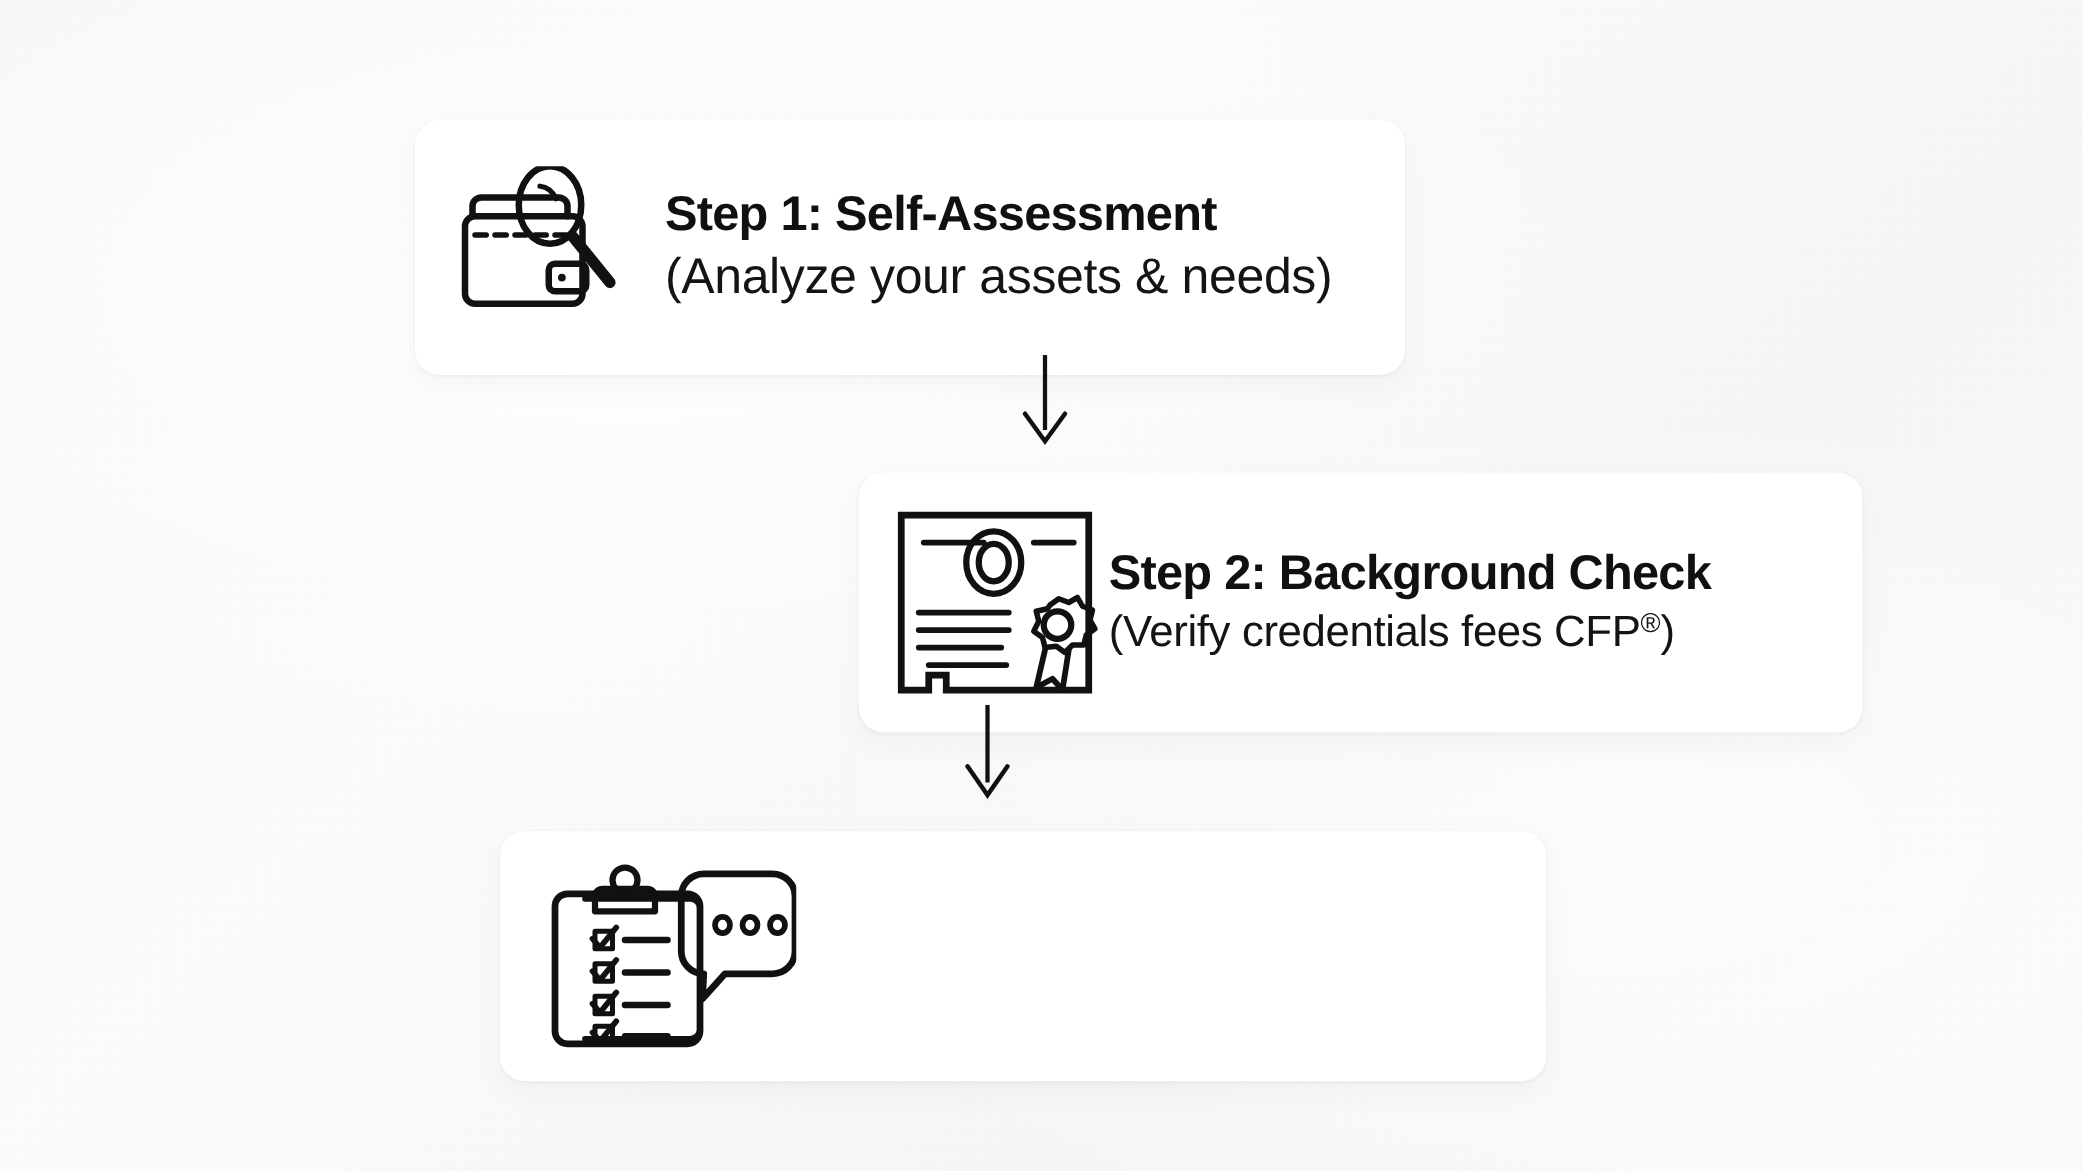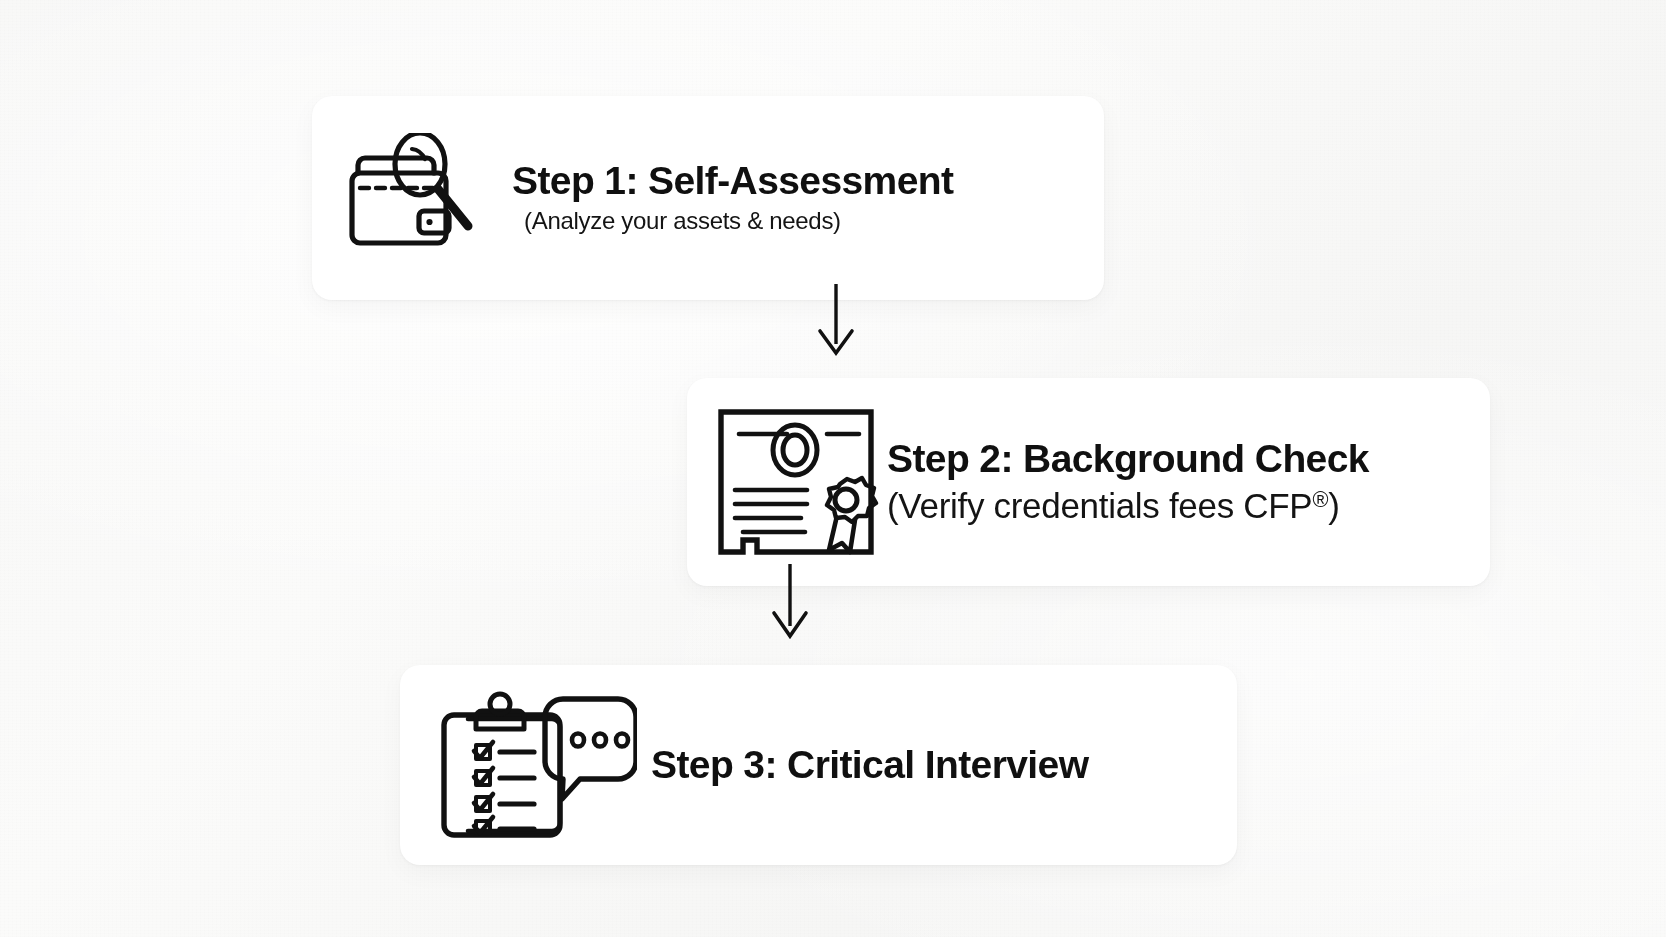--- a/index.html
+++ b/index.html
@@ -37,21 +37,21 @@
   .card {
     position: absolute;
     background: #ffffff;
     border-radius: 20px;
     box-shadow: 0 1px 3px rgba(0,0,0,0.045), 0 8px 26px rgba(0,0,0,0.035);
     display: flex;
     align-items: center;
     box-sizing: border-box;
   }
 
-  #card-1 { left: 312px; top: 96px;  width: 792px; height: 204px; padding-left: 34px; }
+  #card-1 { left: 332px; top: 96px;  width: 792px; height: 204px; padding-left: 34px; }
   #card-2 { left: 687px; top: 378px; width: 803px; height: 208px; padding-left: 22px; }
   #card-3 { left: 400px; top: 665px; width: 837px; height: 200px; padding-left: 32px; }
 
   .icon-wrap {
     flex: 0 0 auto;
     display: flex;
     align-items: center;
     justify-content: center;
   }
   #card-1 .icon-wrap { width: 150px; height: 130px; }
@@ -74,21 +74,21 @@
     color: #101010;
   }
   .step-sub {
     font-weight: 400;
     letter-spacing: -0.3px;
     line-height: 1.12;
     color: #141414;
     margin-top: 7px;
   }
   #card-1 .step-title { font-size: 39px; }
-  #card-1 .step-sub   { font-size: 24px; margin-left: 12px; }
+  #card-1 .step-sub   { font-size: 40px; }
   #card-2 .step-title { font-size: 39px; }
   #card-2 .step-sub   { font-size: 35px; }
   #card-3 .step-title { font-size: 39px; }
   #card-3 .step-sub   { font-size: 35px; }
 
   .reg {
     font-size: 0.62em;
     vertical-align: 0.52em;
     letter-spacing: 0;
   }
@@ -203,15 +203,14 @@
       <path d="M42 141 l6 7 l13 -16" stroke-width="4.6"></path>
       <path d="M68 144 h34" stroke-width="5.2"></path>
 
       <path d="M142 14 h44 a18 18 0 0 1 18 18 v44 a18 18 0 0 1 -18 18 h-38 l-18 20 l1 -20 h-0.5 a18 18 0 0 1 -17.5 -18 v-44 a18 18 0 0 1 18 -18 z" stroke-width="5.4" stroke-linejoin="round"></path>
       <ellipse cx="146" cy="55" rx="6" ry="6.5" stroke-width="4.6"></ellipse>
       <ellipse cx="168" cy="55" rx="6" ry="6.5" stroke-width="4.6"></ellipse>
       <ellipse cx="190" cy="55" rx="6" ry="6.5" stroke-width="4.6"></ellipse>
     </svg>
   </div>
   <div class="text-block">
-    <div class="step-title">Step 3: Critical Interview</div>
   </div>
 </div>
 
 </body></html>

